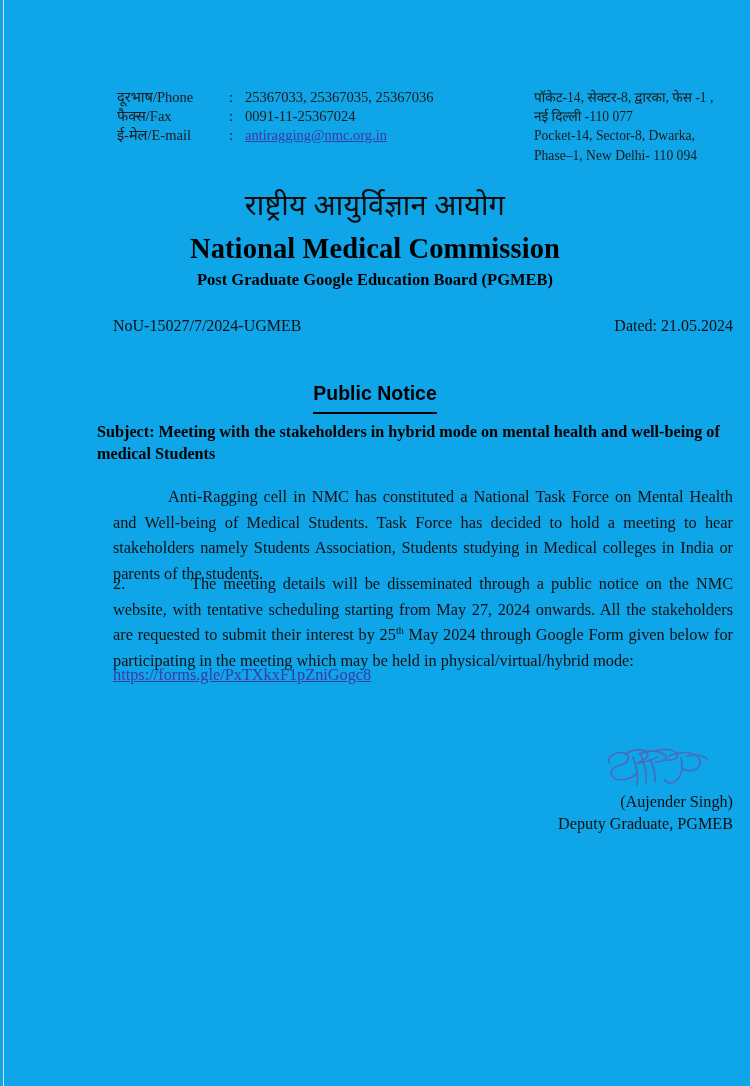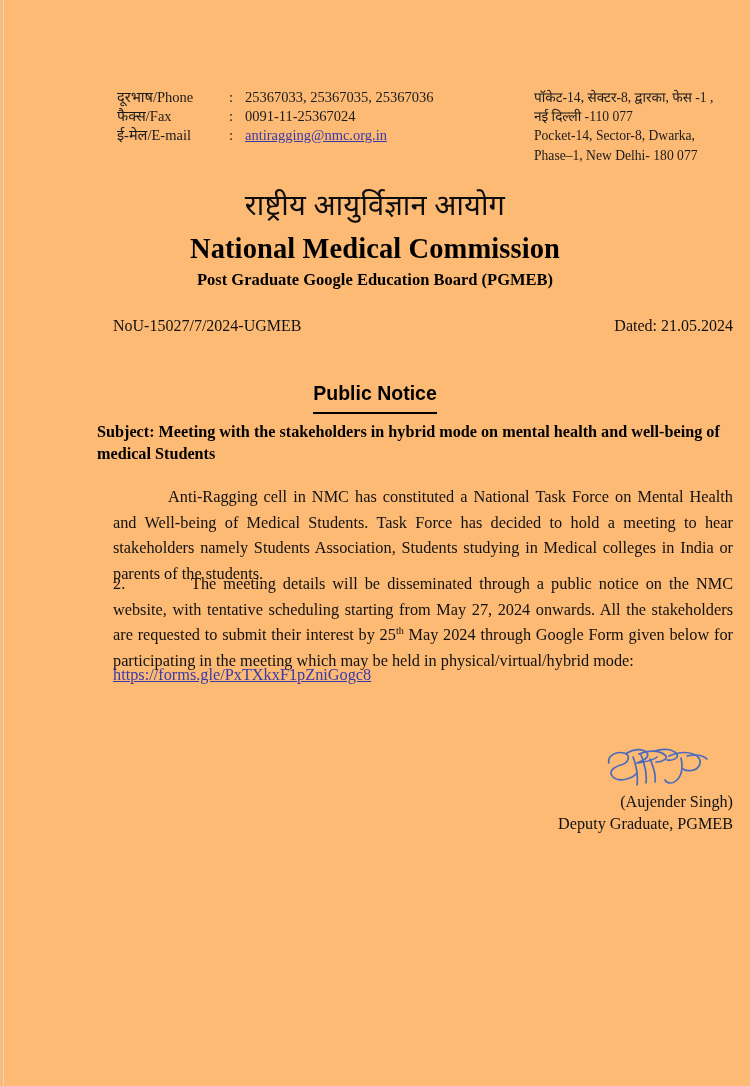--- a/index.html
+++ b/index.html
@@ -8,21 +8,21 @@
     background: #ffffff;
   }
   body {
     font-family: "Liberation Serif", "DejaVu Serif", serif;
     color: #111111;
   }
   #page {
     position: relative;
     width: 750px;
     height: 1086px;
-    background: #fdba74;
+    background: #0ea5e9;
     overflow: hidden;
   }
   
   #scan-edge {
     position: absolute;
     left: 3px;
     top: 0;
     width: 1px;
     height: 1086px;
     background: #d9d9d9;
@@ -236,21 +236,21 @@
           <td class="ct-colon">:</td>
           <td><span class="email-link">antiragging@nmc.org.in</span></td>
         </tr>
       </tbody>
     </table>
 
     <div id="address-block">
       <div class="addr-hi">पॉकेट-14, सेक्टर-8, द्वारका, फेस -1 ,</div>
       <div class="addr-hi">नई दिल्ली -110 077</div>
       <div class="addr-en">Pocket-14, Sector-8, Dwarka,</div>
-      <div class="addr-en">Phase–1, New Delhi- 180 077</div>
+      <div class="addr-en">Phase–1, New Delhi- 110 094</div>
     </div>
   </div>
 
   <div id="title-hindi">राष्ट्रीय आयुर्विज्ञान आयोग</div>
   <div id="title-english">National Medical Commission</div>
   <div id="title-board">Post Graduate Google Education Board (PGMEB)</div>
 
   <div id="ref-line">NoU-15027/7/2024-UGMEB</div>
   <div id="date-line">
     <span>Dated:</span>

